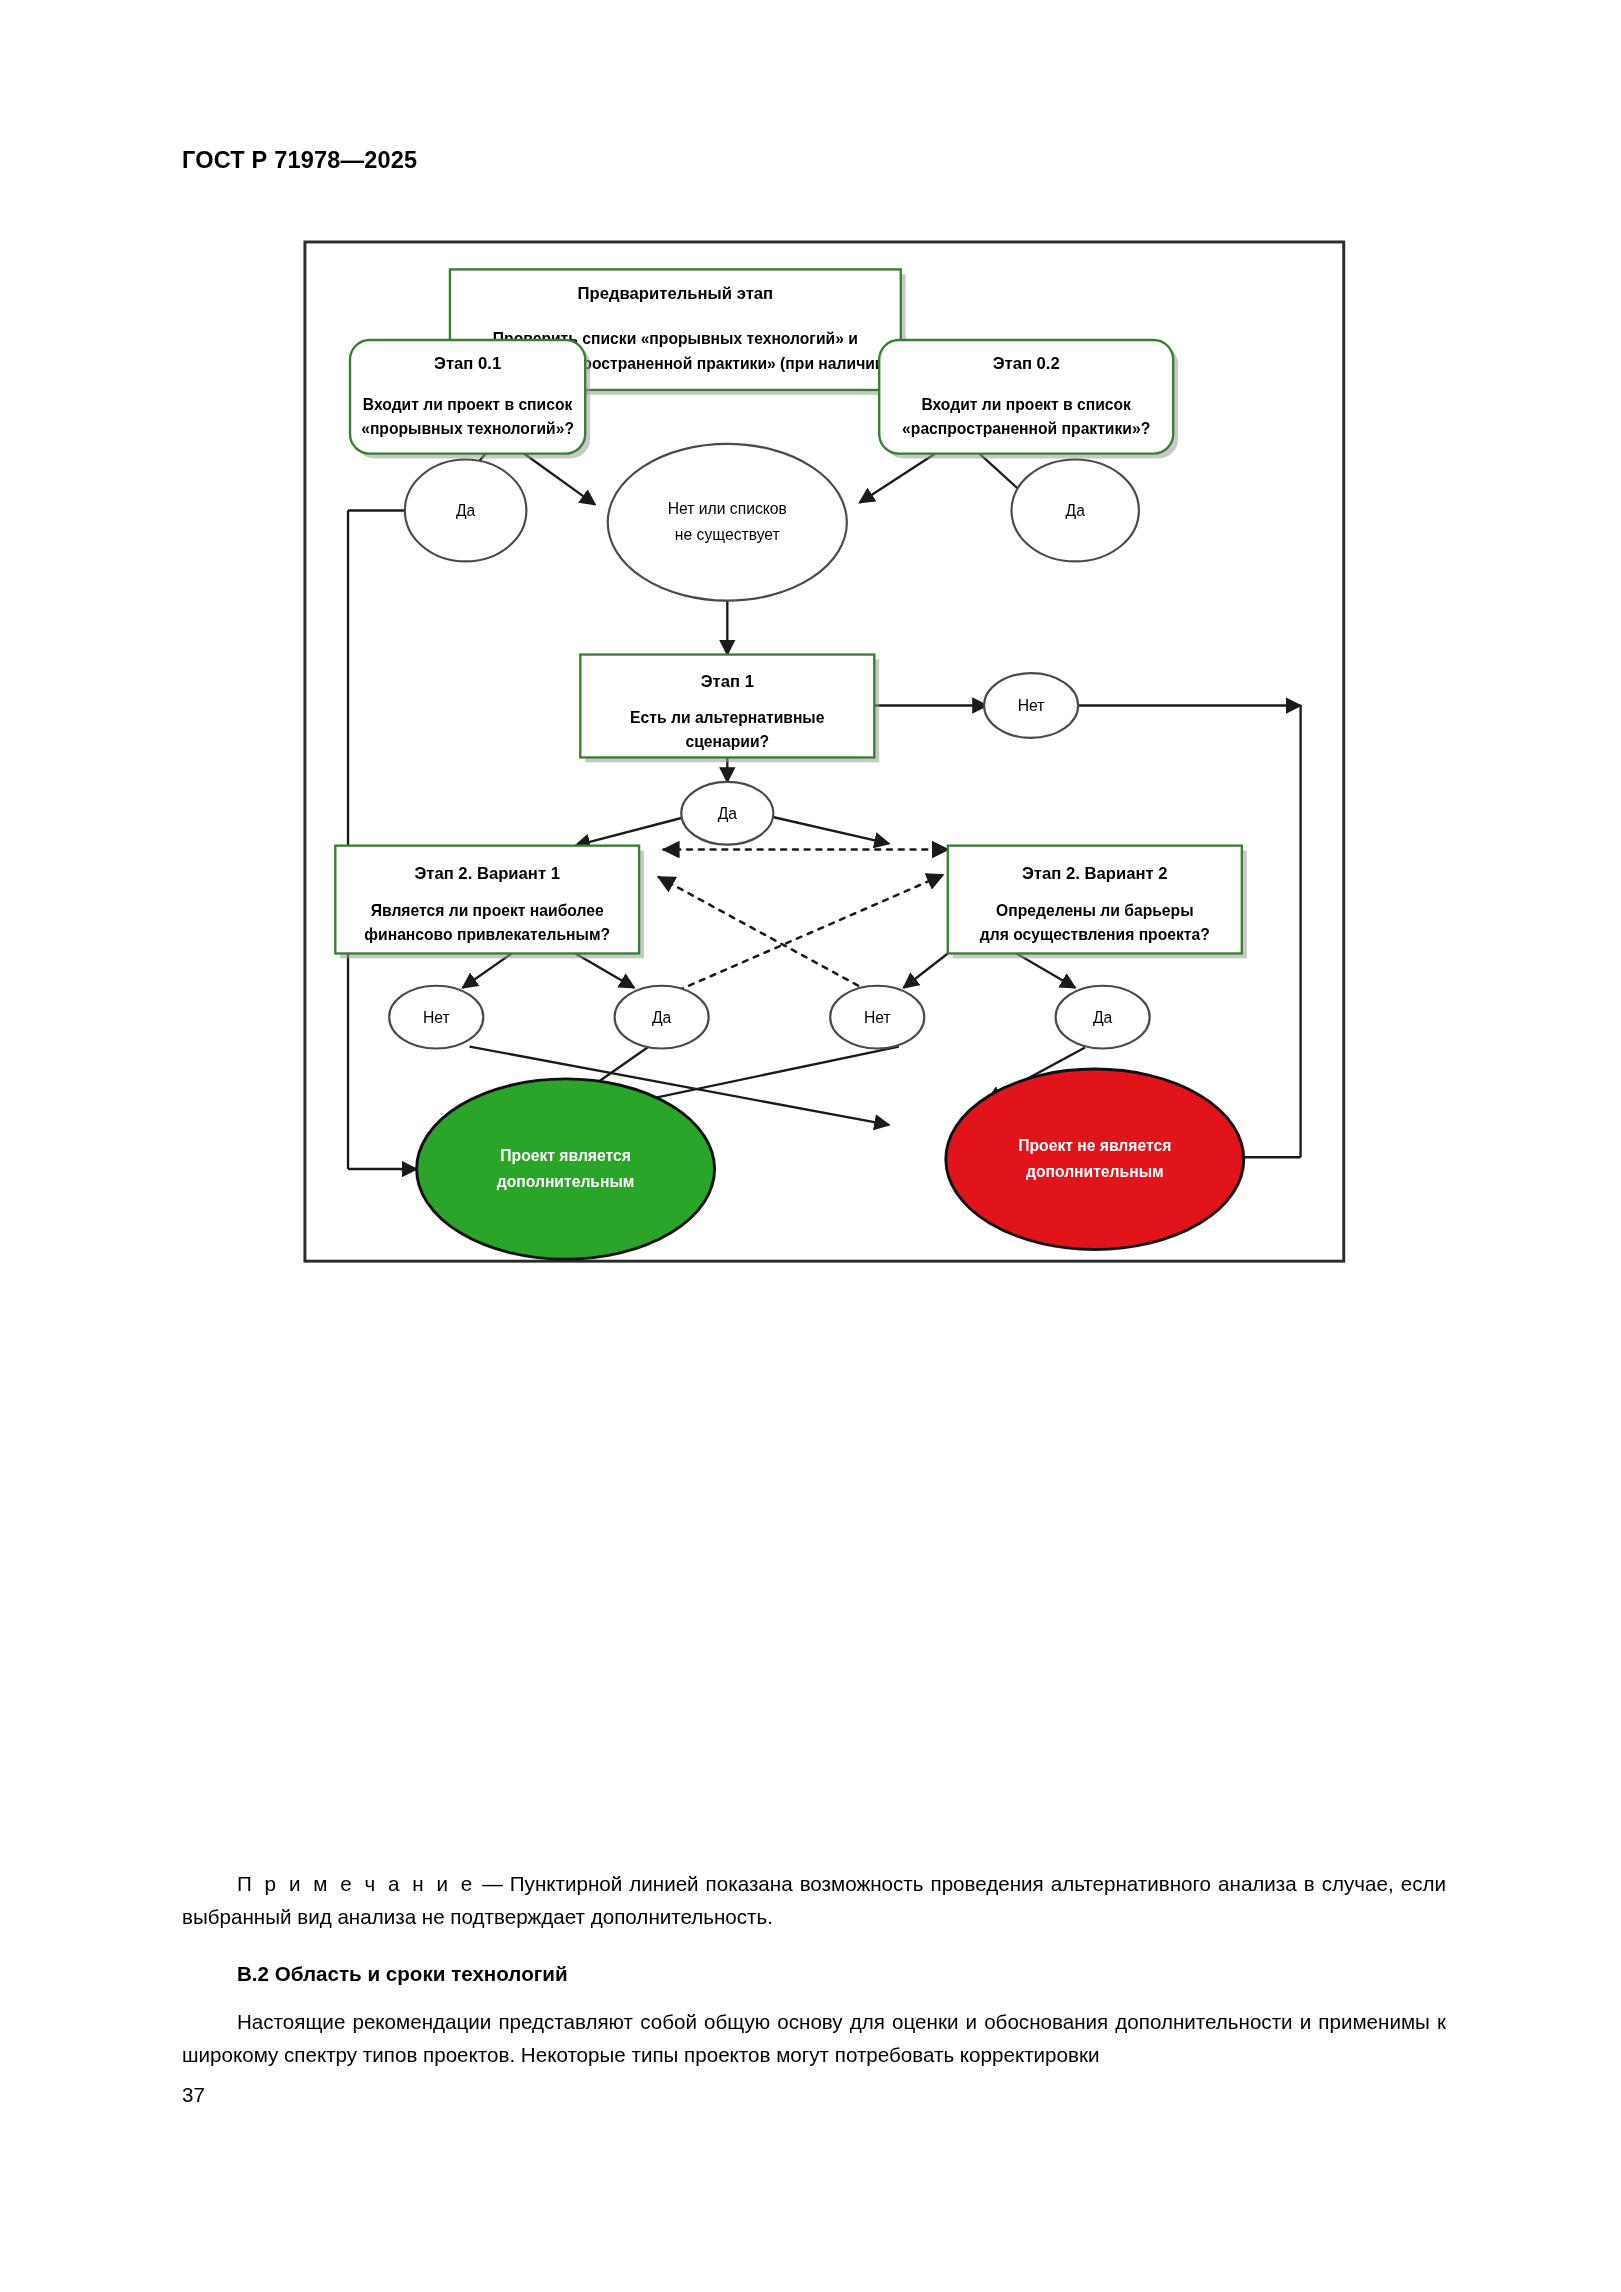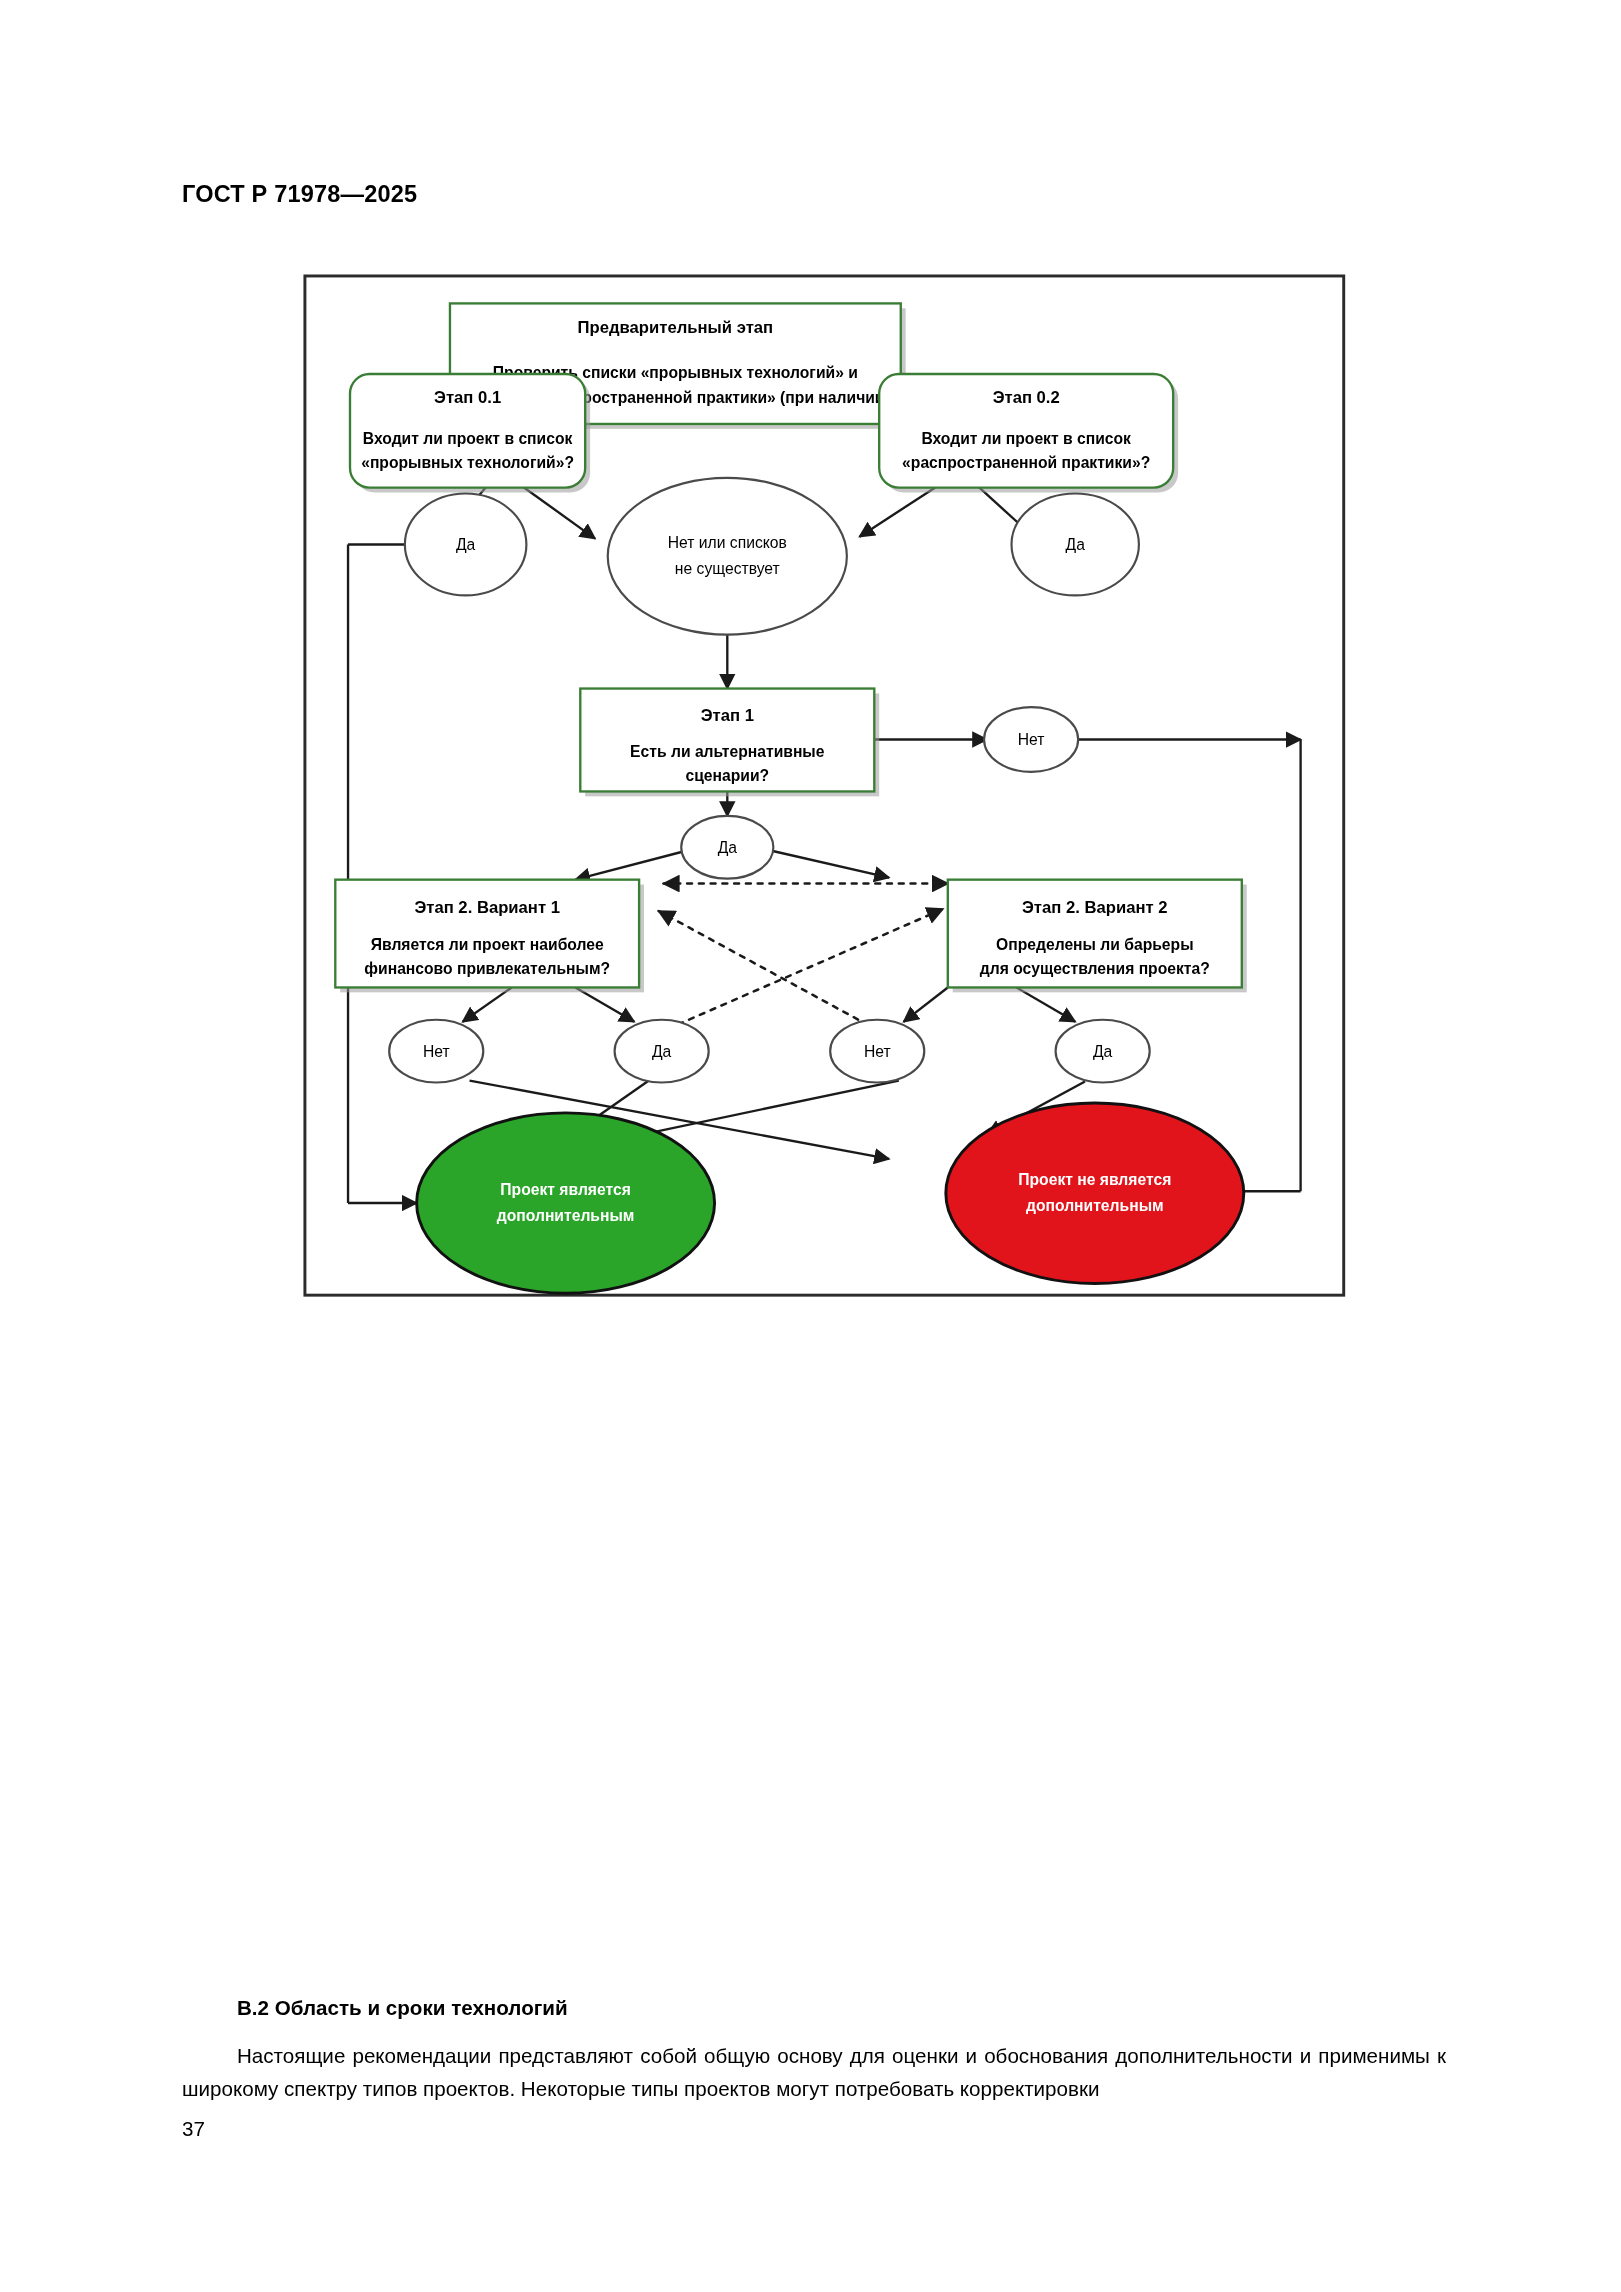--- a/index.html
+++ b/index.html
@@ -11,21 +11,20 @@
     width: 1621px;
     height: 2293px;
     font-family: "Liberation Sans", sans-serif;
     color: #000000;
     position: relative;
     overflow: hidden;
   }
   .page {
     position: absolute;
     inset: 0;
-    margin-top: 34px;
   }
   .doc-header {
     position: absolute;
     left: 182px;
     top: 147px;
     font-size: 23.5px;
     font-weight: bold;
     letter-spacing: 0.2px;
     white-space: nowrap;
   }
@@ -287,20 +286,23 @@
       <g>
         <ellipse cx="810" cy="940" rx="152" ry="92" fill="#e1141c" stroke="#111111" stroke-width="3"></ellipse>
         <text class="nd-result" x="810" y="932">Проект не является</text>
         <text class="nd-result" x="810" y="958">дополнительным</text>
       </g>
 
     </svg>
   </div>
 
 
+  <div class="note-block">
+    <span class="note-indent"></span><span class="note-label">П р и м е ч а н и е</span><span> — </span><span>Пунктирной линией показана возможность проведения альтернативного анализа в случае, если выбранный вид анализа не подтверждает дополнительность.</span>
+  </div>
 
   <div class="sec-heading">В.2  Область и сроки технологий</div>
 
   <div class="body-text">
     <p class="first">Настоящие рекомендации представляют собой общую основу для оценки и обоснования дополнительности и применимы к широкому спектру типов проектов. Некоторые типы проектов могут потребовать корректировки</p>
   </div>
 
   <div class="page-number">37</div>
 
 </div>

